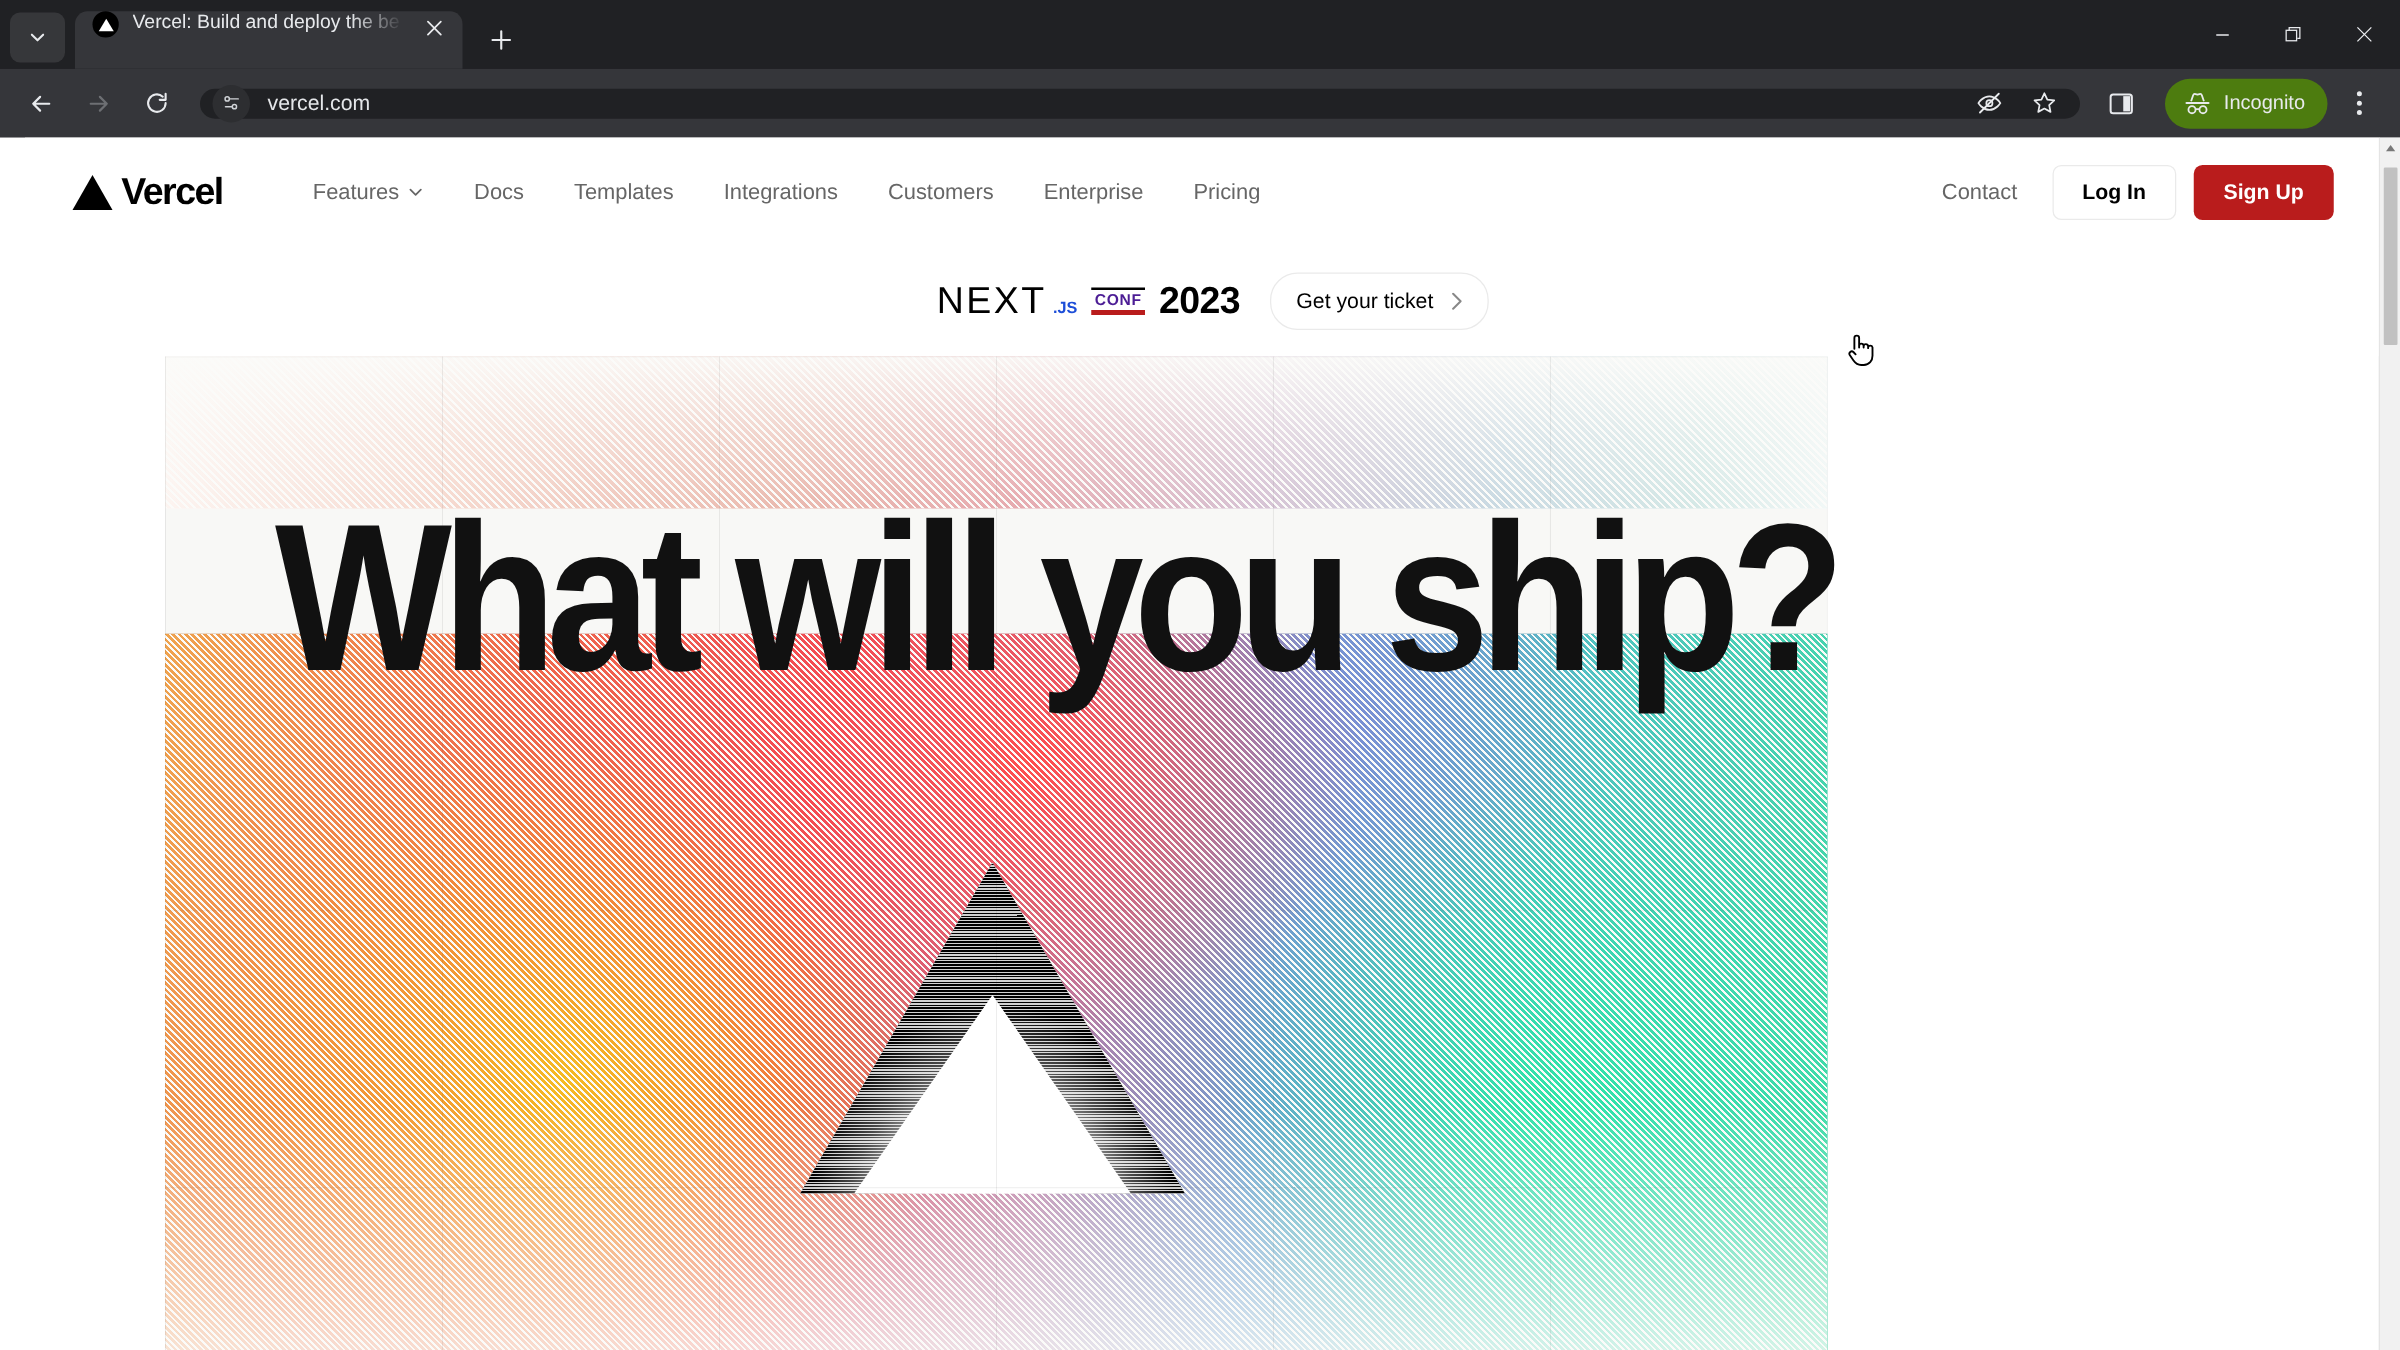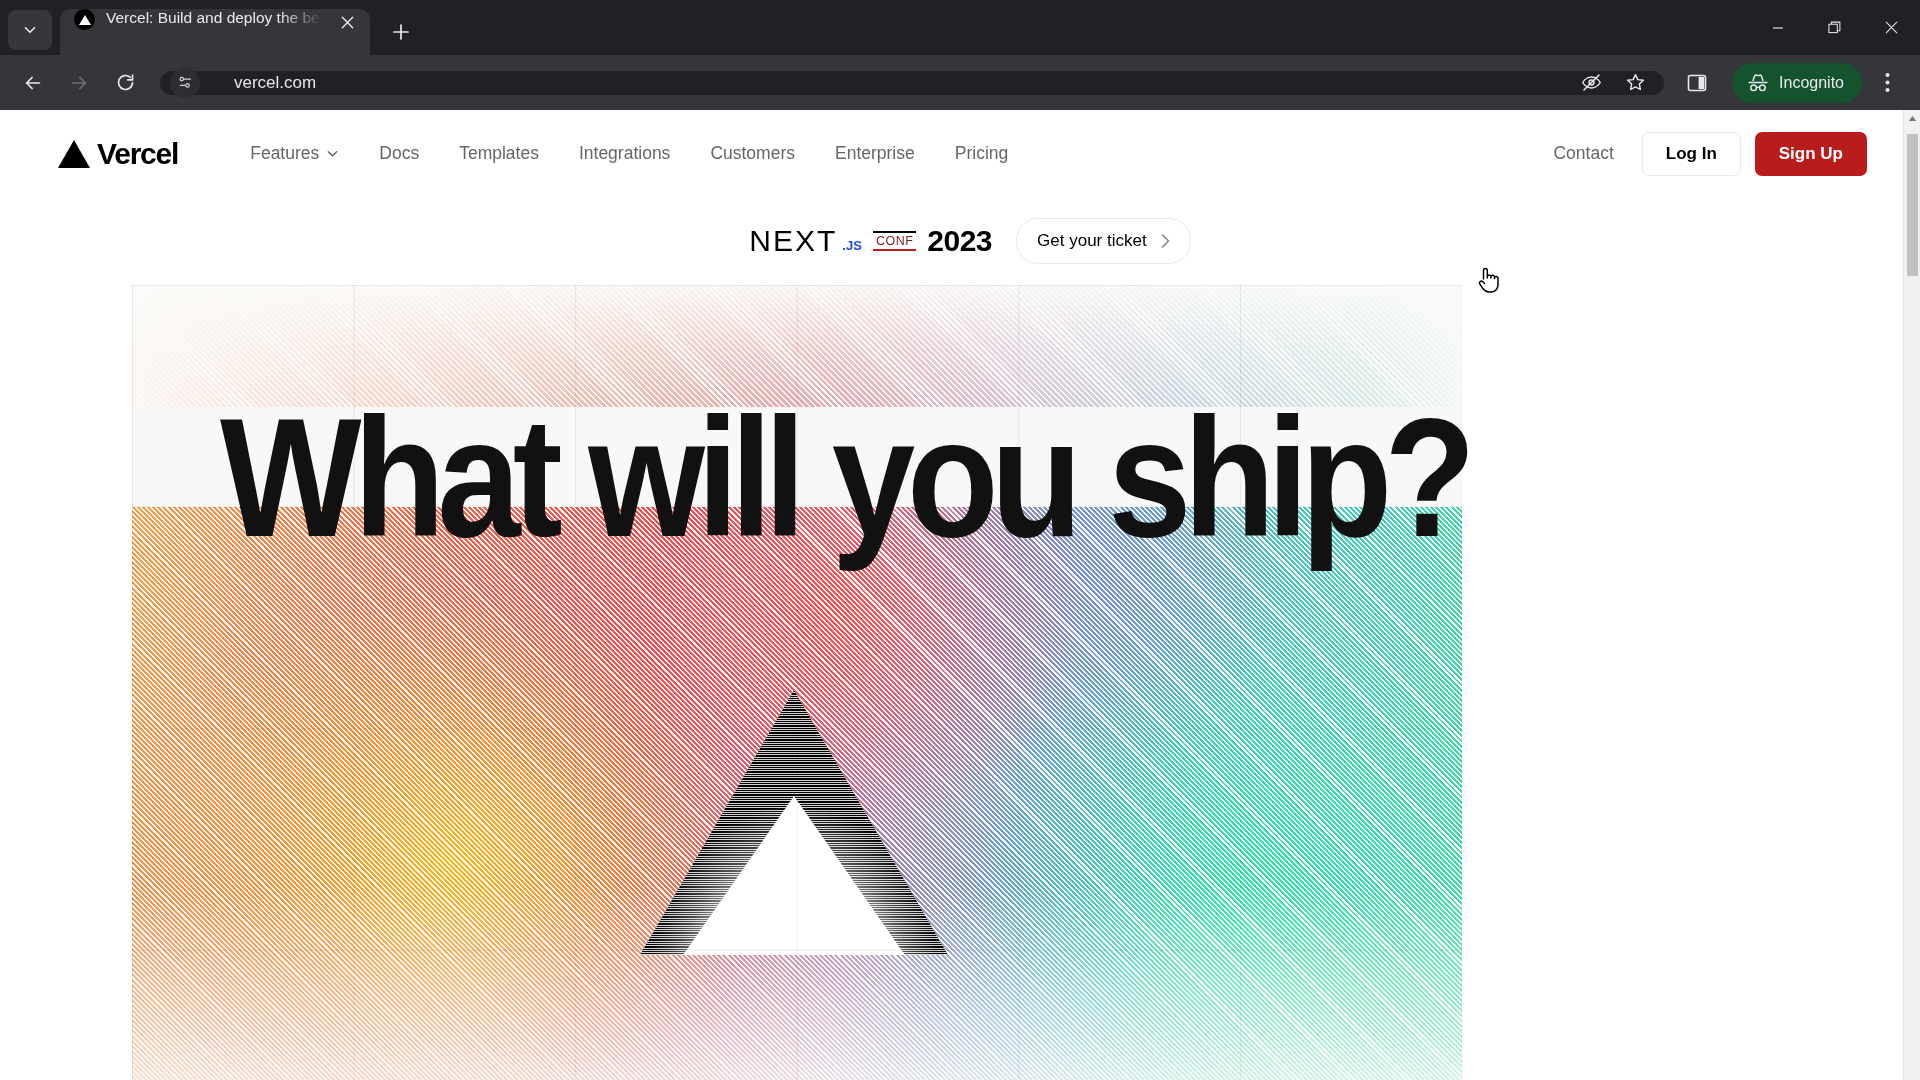--- a/index.html
+++ b/index.html
@@ -50,30 +50,29 @@
 
   .toolbar {
     height: 55px; background: #35363a; display: flex; align-items: center;
     padding: 0 12px; gap: 4px;
   }
   .tbtn { width: 42px; height: 42px; border-radius: 50%; display: flex; align-items: center; justify-content: center; flex: 0 0 auto; }
   .omnibox {
     flex: 1 1 auto; height: 24px; background: #202124; border-radius: 21px;
     display: flex; align-items: center; padding: 0 8px 0 10px; margin: 0 8px 0 10px;
     min-width: 0;
-    gap: 20px;
   }
   .site-chip {
     width: 30px; height: 30px; border-radius: 50%; background: #2d2e31;
     display: flex; align-items: center; justify-content: center; flex: 0 0 auto;
   }
   .omnibox-url { font-size: 17px; color: #e4e6e9; margin-left: 14px; white-space: nowrap; }
   .omnibox-right { margin-left: auto; display: flex; align-items: center; gap: 2px; }
   .incognito-chip {
-    height: 40px; border-radius: 20px; background: #14532d; display: flex; align-items: center;
+    height: 40px; border-radius: 20px; background: #4d7c0f; display: flex; align-items: center;
     gap: 9px; padding: 0 18px 0 14px; margin-left: 10px; flex: 0 0 auto;
   }
   .incognito-chip span { font-size: 16px; color: #e8eaed; white-space: nowrap; }
 
   
   .viewport { flex: 1 1 auto; background: #fff; position: relative; overflow: hidden; display: flex; padding-left: 20px; }
   .page { flex: 1 1 auto; position: relative; overflow: hidden; background: #fff; }
 
   .scrollbar {
     width: 17px; background: #f1f1f1; border-left: 1px solid #e4e4e4;
@@ -110,22 +109,22 @@
 
   
   .banner {
     height: 88px; display: flex; align-items: center; justify-content: center; gap: 24px;
     background: #fff; position: relative; z-index: 5;
   }
   .nextconf { display: flex; align-items: center; gap: 11px; margin-left: 17px; }
   .nc-next { font-size: 30px; font-weight: 500; letter-spacing: 2px; color: #000; font-family: "Liberation Sans", sans-serif; }
   .nc-js { font-size: 13px; font-weight: 700; color: #1d4ed8; align-self: flex-end; margin: 0 0 5px -6px; letter-spacing: 0; }
   .nc-conf {
-    font-size: 12.5px; font-weight: 400; letter-spacing: 0.5px; color: #7f1d1d;
-    border-top: 2px solid #000; border-bottom: 2px solid #b91c1c; padding: 2px 3px; line-height: 1;
+    font-size: 12.5px; font-weight: 700; letter-spacing: 0.5px; color: #4c1d95;
+    border-top: 2px solid #000; border-bottom: 4px solid #b91c1c; padding: 2px 3px; line-height: 1;
   }
   .nc-year { font-size: 30px; font-weight: 700; letter-spacing: -0.5px; color: #000; }
   .banner-text { font-size: 20px; color: #666; letter-spacing: -0.2px; }
   .banner-text b { color: #000; font-weight: 700; }
   .btn-ticket {
     font-size: 17px; color: #000; background: #fff; border: 1px solid #eaeaea;
     border-radius: 22px; padding: 12px 20px; display: flex; align-items: center; gap: 14px; white-space: nowrap;
   }
   .btn-ticket .chev { font-size: 15px; color: #888; }
 

